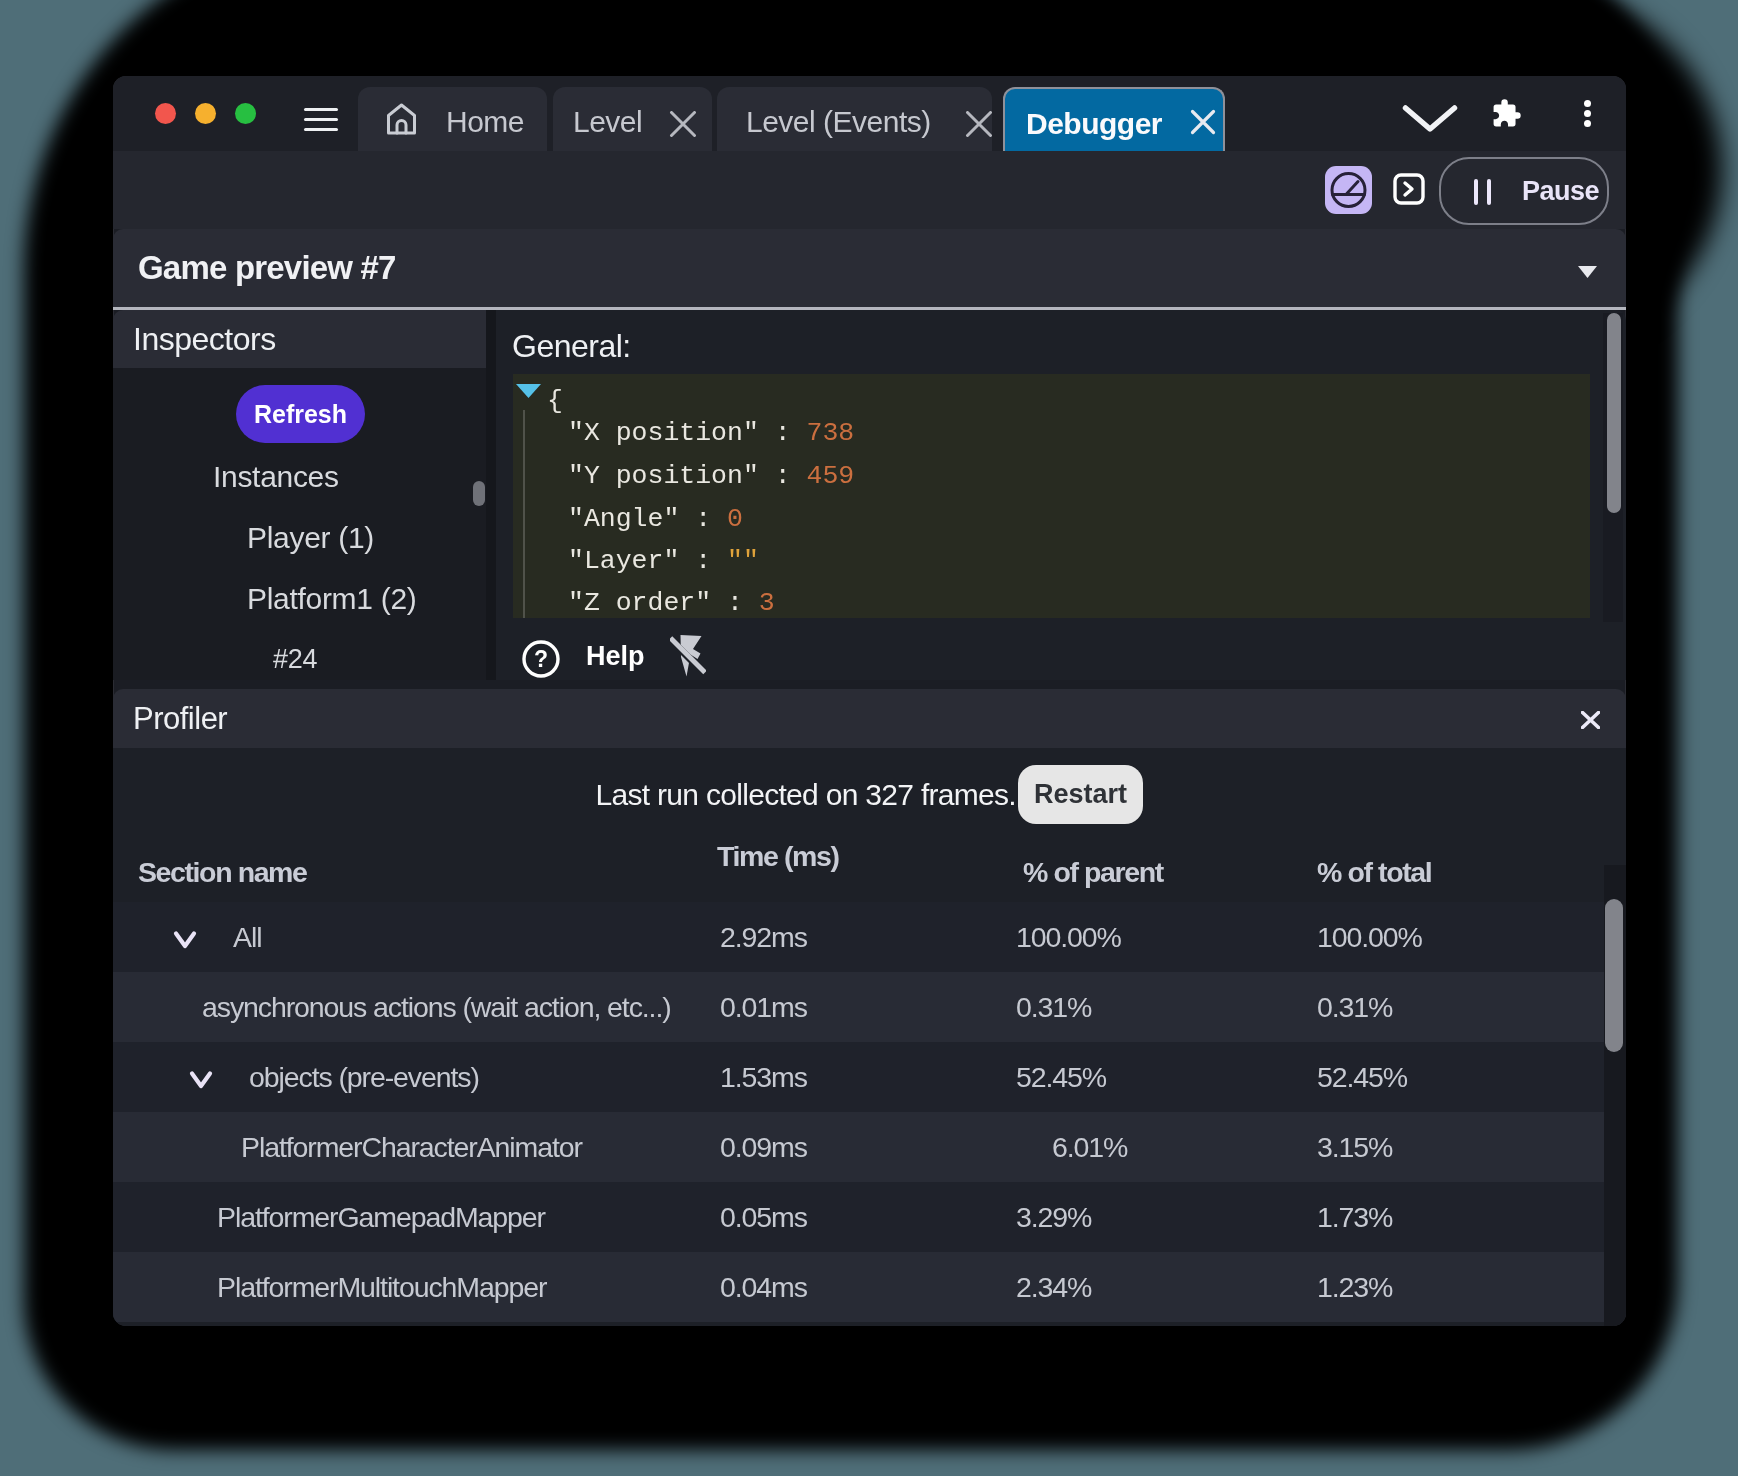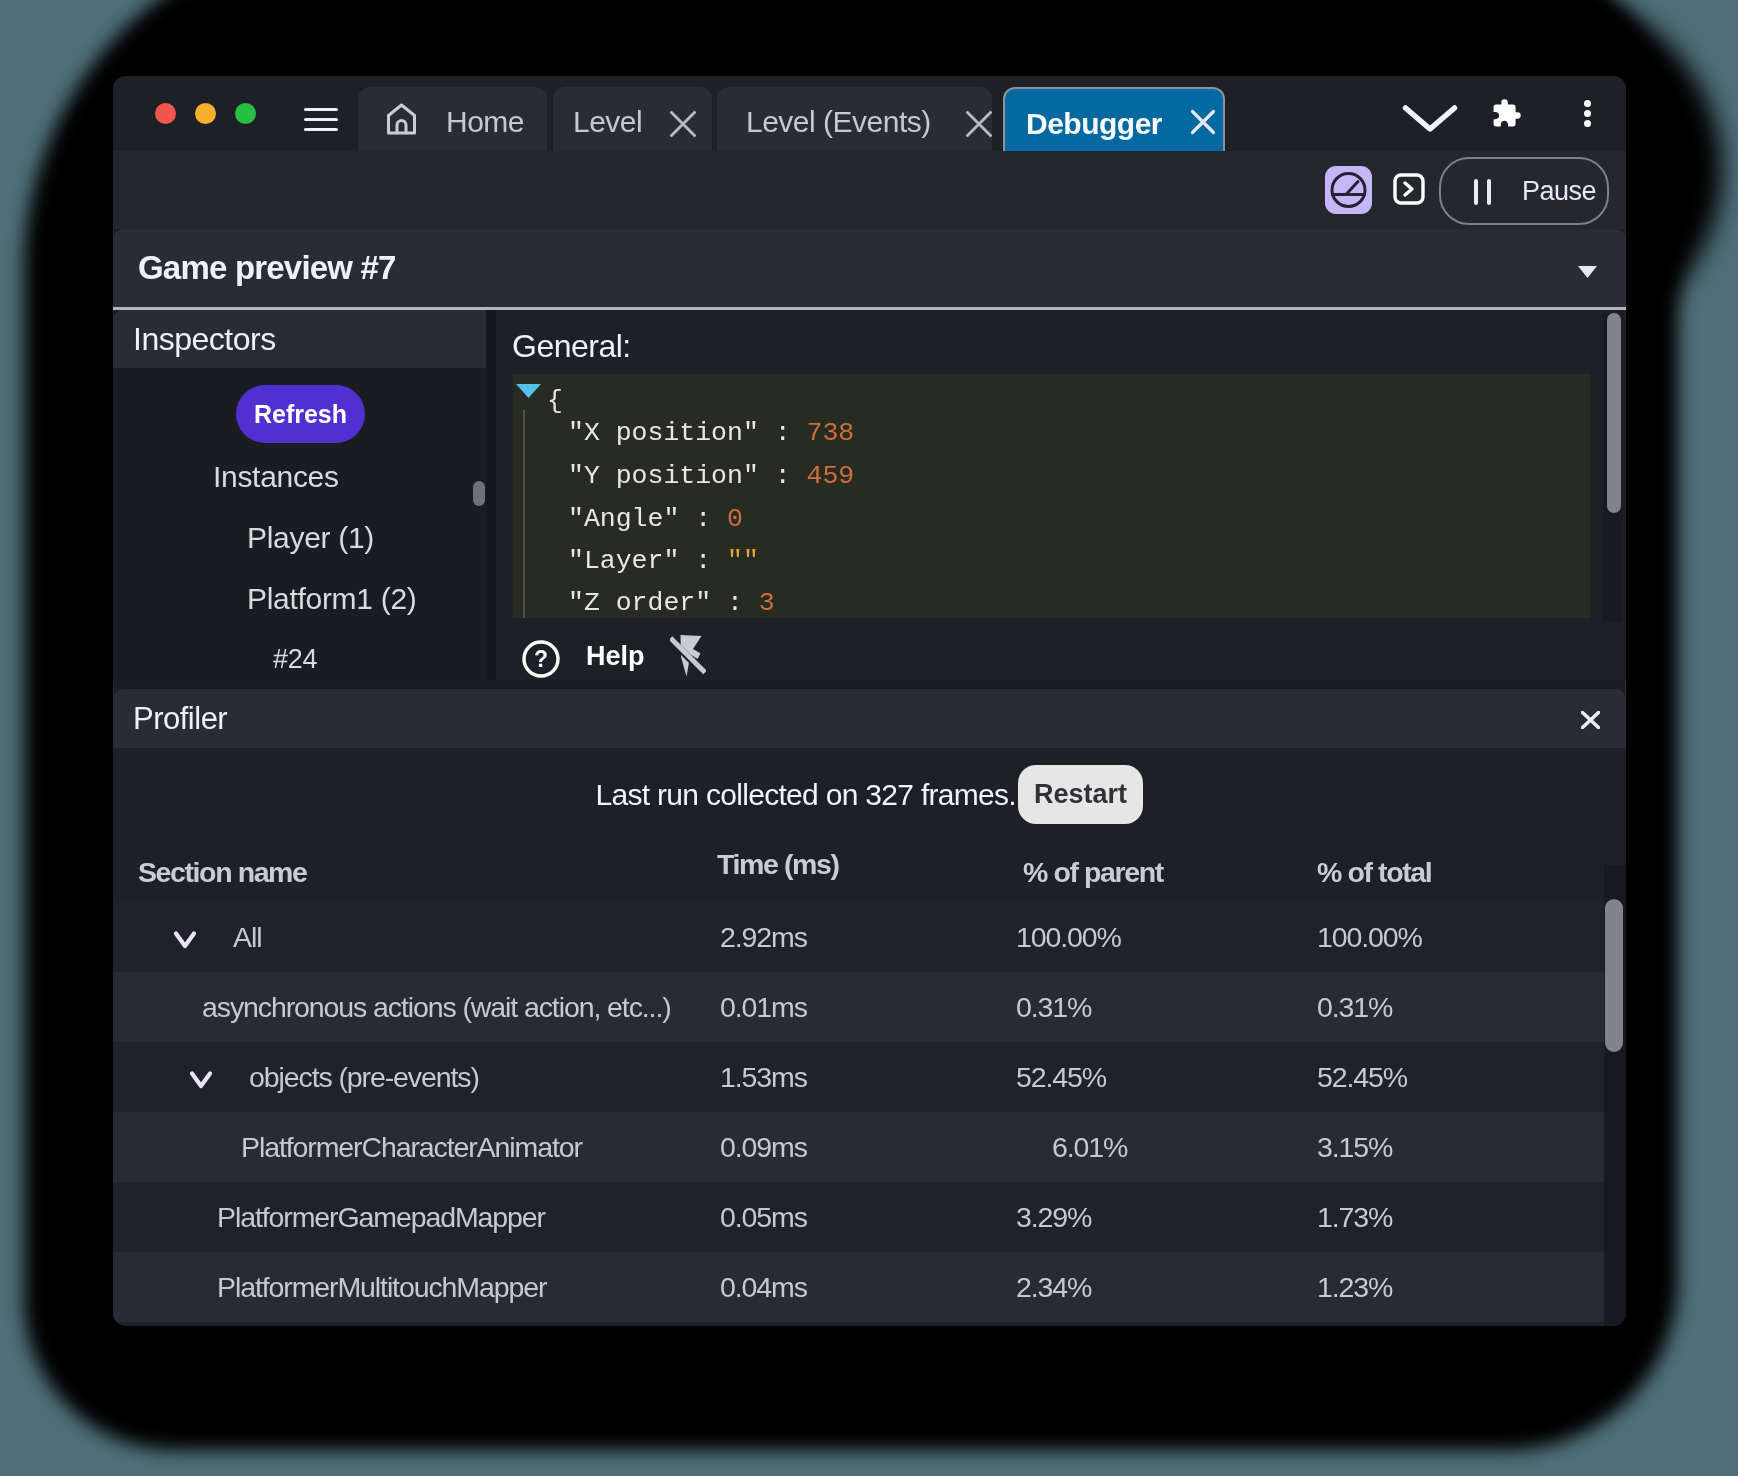--- a/index.html
+++ b/index.html
@@ -98,21 +98,21 @@
       <circle cx="23.5" cy="24" r="16.5"></circle>
       <path d="M7.5 28.5 H39.5 M21 28.5 L33 15.5" stroke-linecap="round"></path>
     </svg>
     <svg class="abs" style="left:1280px;top:97px;" width="32" height="32" viewBox="0 0 32 32" fill="none" stroke="#ffffff">
       <rect x="2" y="2" width="28" height="28" rx="6" stroke-width="3.4"></rect>
       <path d="M12 10 L19 16 L12 22" stroke-width="3.4" stroke-linecap="round" stroke-linejoin="round"></path>
     </svg>
     <div class="abs" style="left:1326px;top:81px;width:170px;height:68px;border:2px solid #7d7f89;border-radius:30px;">
       <div style="position:absolute;left:33px;top:20px;width:4px;height:26px;background:#ece7fb;border-radius:2px;"></div>
       <div style="position:absolute;left:46px;top:20px;width:4px;height:26px;background:#ece7fb;border-radius:2px;"></div>
-      <div style="position:absolute;left:81px;top:50%;transform:translateY(-50%);font-size:27px;font-weight:normal;color:#e9e4f8;letter-spacing:-0.5px;">Pause</div>
+      <div style="position:absolute;left:81px;top:50%;transform:translateY(-50%);font-size:27px;font-weight:bold;color:#e9e4f8;letter-spacing:-0.5px;">Pause</div>
     </div>
 
     <div id="gpbar">
       <div style="position:absolute;left:25px;top:50%;transform:translateY(-50%);font-size:33px;font-weight:600;color:#f0f1f4;letter-spacing:-0.8px;">Game preview #7</div>
       <svg class="abs" style="left:1465px;top:37px;" width="19" height="12" viewBox="0 0 19 12" fill="#e8e9ee">
           <path d="M0 0 H19 L9.5 12 Z"></path>
         </svg>
     </div>
     <div id="sepline"></div>
     <div id="lpanel-h">
@@ -160,21 +160,21 @@
     <div id="profbar">
       <div style="position:absolute;left:20px;top:50%;transform:translateY(-50%);font-size:31px;color:#eef0f3;letter-spacing:-0.5px;">Profiler</div>
       <svg class="abs" style="left:1468px;top:22px;" width="19" height="18" viewBox="0 0 19 18" stroke="#eceaf8" stroke-width="3.6" stroke-linecap="round">
           <path d="M1.5 1.5 L17.5 16.5 M17.5 1.5 L1.5 16.5"></path>
         </svg>
     </div>
     <div id="profcontent">
       <div style="position:absolute;left:480px;top:47px;width:423px;text-align:right;transform:translateY(-50%);font-size:30px;color:#f2f3f5;letter-spacing:-0.7px;white-space:nowrap;">Last run collected on 327 frames.</div>
       <div id="restart">Restart</div>
       <div class="hcol" style="left:25px;top:108px;">Section name</div>
-      <div class="hcol" style="left:604px;top:100px;">Time (ms)</div>
+      <div class="hcol" style="left:604px;top:92px;">Time (ms)</div>
       <div class="hcol" style="left:910px;top:108px;">% of parent</div>
       <div class="hcol" style="left:1204px;top:108px;">% of total</div>
     </div>
 
     <div class="row rdark" style="top:826px;">
       <svg class="chev" style="left:60px;top:28px;" width="24" height="23" viewBox="0 0 24 23" fill="none" stroke="#e9e3f6" stroke-width="4.2" stroke-linecap="round" stroke-linejoin="round">
           <path d="M3 3.5 L12 16 L21 3.5"></path>
         </svg>
       <div class="rtxt" style="left:120px;">All</div>
       <div class="rtxt" style="left:607px;">2.92ms</div>

